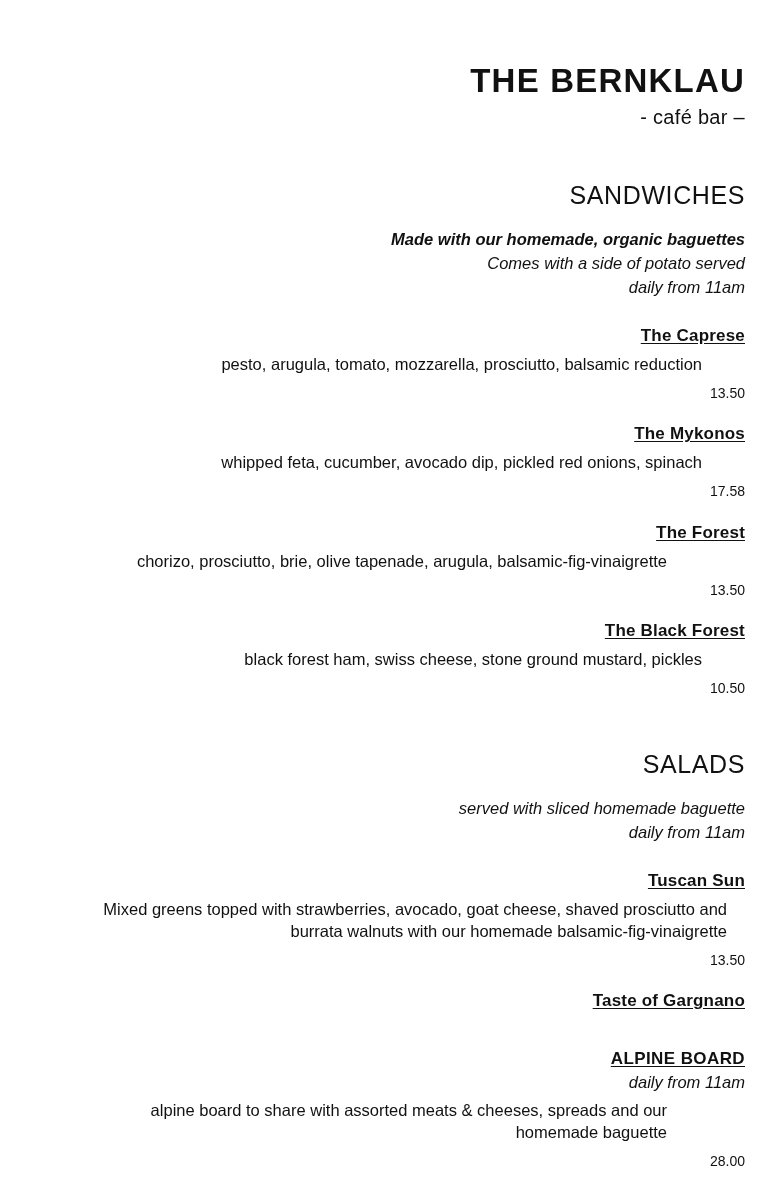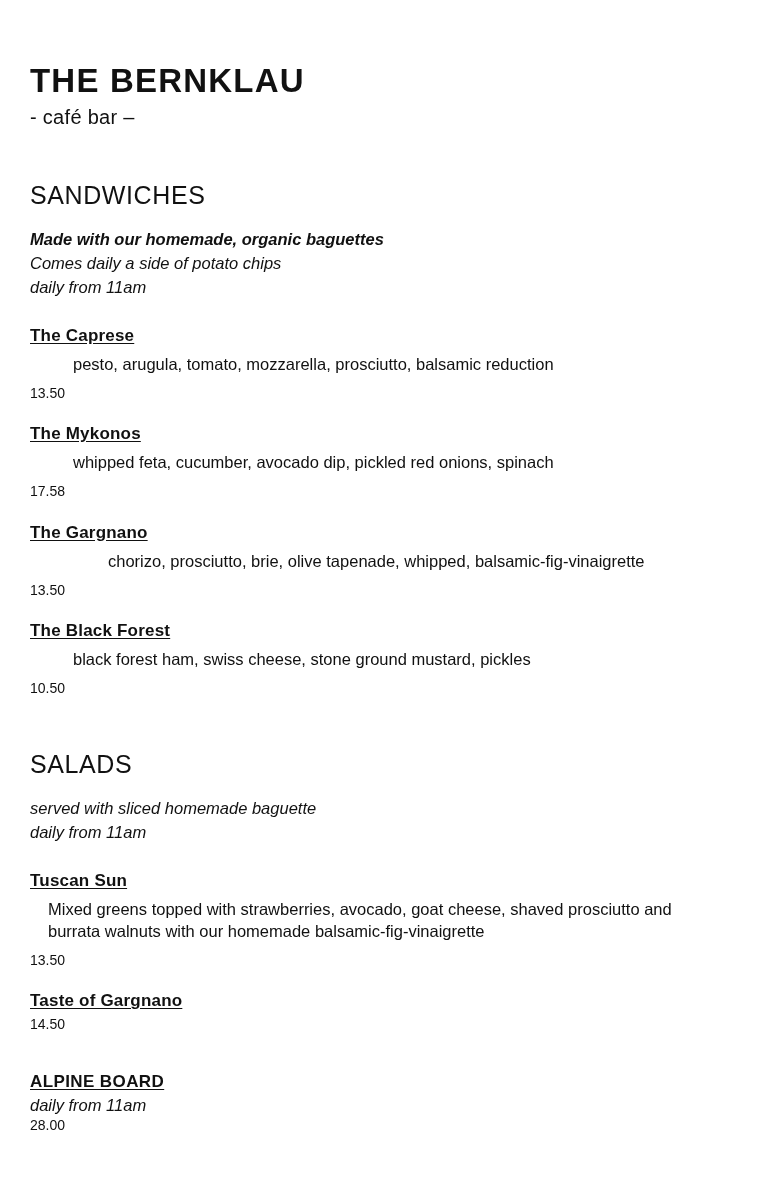--- a/index.html
+++ b/index.html
@@ -15,21 +15,21 @@
     -webkit-font-smoothing: antialiased;
   }
   .page {
     width: 775px;
     min-height: 1200px;
     box-sizing: border-box;
     padding: 62px 30px 20px 30px;
     margin: 0 auto;
     background: #ffffff;
   }
-  .center { text-align: left; }
+  .center { text-align: right; }
 
   .brand-title {
     font-size: 33px;
     font-weight: 700;
     letter-spacing: 1.2px;
     margin: 0 0 6px 0;
     line-height: 1.15;
   }
   .brand-sub {
     font-size: 20px;
@@ -114,39 +114,39 @@
   <div class="center">
     <h1 class="brand-title">THE BERNKLAU</h1>
     <div class="brand-sub">- café bar –</div>
   </div>
 
   <div class="section center">
     <h2 class="section-title">SANDWICHES</h2>
 
     <div class="section-notes">
       <p class="section-note bold">Made with our homemade, organic baguettes</p>
-      <p class="section-note">Comes daily a side of potato chips</p>
+      <p class="section-note">Comes with a side of potato served</p>
       <p class="section-note">daily from 11am</p>
     </div>
 
     <div class="item">
       <p class="item-name">The Caprese</p>
       <p class="item-desc">pesto, arugula, tomato, mozzarella, prosciutto, balsamic reduction</p>
       <p class="item-price">13.50</p>
     </div>
 
     <div class="item">
       <p class="item-name">The Mykonos</p>
       <p class="item-desc">whipped feta, cucumber, avocado dip, pickled red onions, spinach</p>
       <p class="item-price">17.58</p>
     </div>
 
     <div class="item">
-      <p class="item-name">The Gargnano</p>
-      <p class="item-desc sandwich-desc-narrow">chorizo, prosciutto, brie, olive tapenade, whipped, balsamic-fig-vinaigrette</p>
+      <p class="item-name">The Forest</p>
+      <p class="item-desc sandwich-desc-narrow">chorizo, prosciutto, brie, olive tapenade, arugula, balsamic-fig-vinaigrette</p>
       <p class="item-price">13.50</p>
     </div>
 
     <div class="item">
       <p class="item-name">The Black Forest</p>
       <p class="item-desc">black forest ham, swiss cheese, stone ground mustard, pickles</p>
       <p class="item-price">10.50</p>
     </div>
   </div>
 
@@ -159,23 +159,23 @@
     </div>
 
     <div class="item">
       <p class="item-name">Tuscan Sun</p>
       <p class="item-desc salad-desc-wide">Mixed greens topped with strawberries, avocado, goat cheese, shaved prosciutto and burrata walnuts with our homemade balsamic-fig-vinaigrette</p>
       <p class="item-price">13.50</p>
     </div>
 
     <div class="item">
       <p class="item-name">Taste of Gargnano</p>
-      <p class="item-price">14.50</p>
     </div>
   </div>
 
   <div class="section alpine center">
     <p class="item-name">ALPINE BOARD</p>
     <p class="alpine-note">daily from 11am</p>
+    <p class="item-desc sandwich-desc-narrow">alpine board to share with assorted meats &amp; cheeses, spreads and our homemade baguette</p>
     <p class="item-price">28.00</p>
   </div>
 
 </div>
 
 </body></html>

